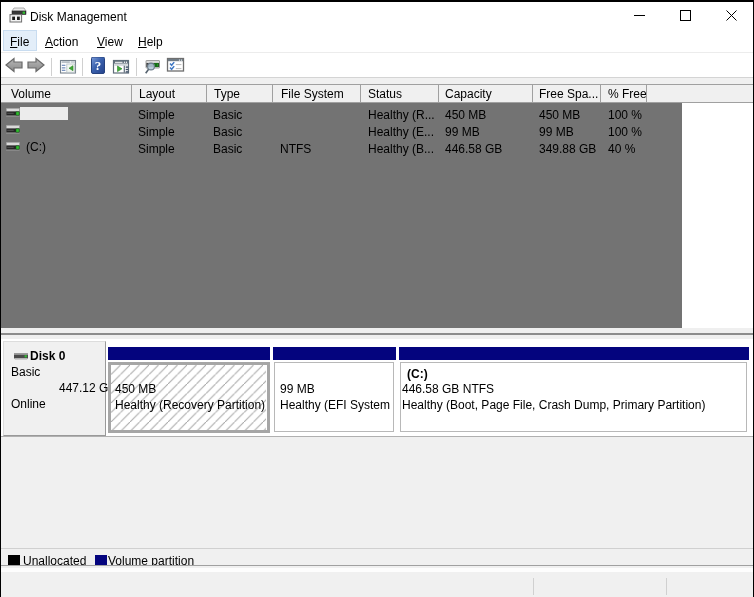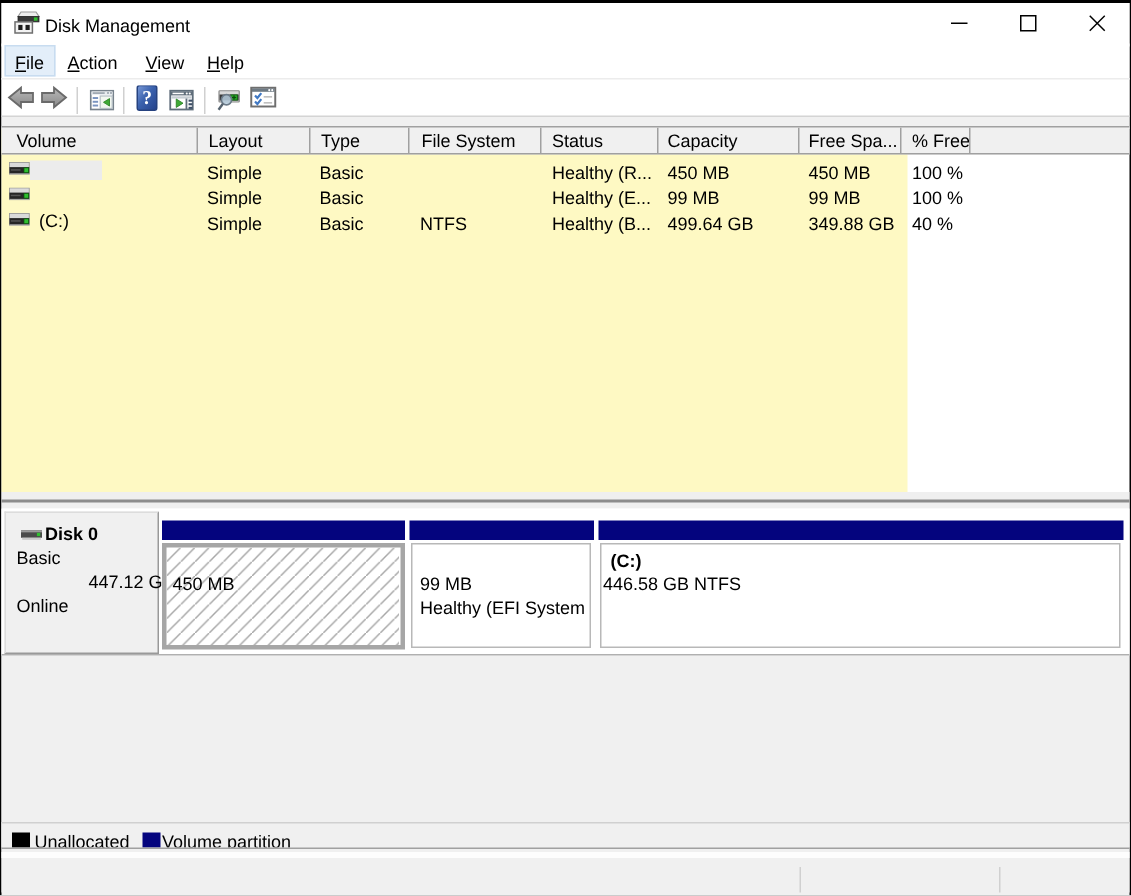--- a/index.html
+++ b/index.html
@@ -107,21 +107,21 @@
         <path d="M170,8.6 l1.6,1.7 l2.6,-3.2" fill="none" stroke="#4179c4" stroke-width="1.5"></path>
         <path d="M170,12.6 l1.6,1.7 l2.6,-3.2" fill="none" stroke="#4179c4" stroke-width="1.5"></path>
         <rect x="175.8" y="9" width="5.6" height="1.1" fill="#c0c0c0"></rect>
         <rect x="175.8" y="13" width="5.6" height="1.1" fill="#c0c0c0"></rect>
       </g>
     </svg>
   </div>
 
   <div class="abs" style="left:0;top:76px;width:752px;height:8px;background:#f0f0f0;"></div>
 
-  <div class="abs" style="left:0;top:84px;width:604px;height:242px;background:#fef9c3;">
+  <div class="abs" style="left:0;top:84px;width:681px;height:242px;background:#737373;">
 
     <div class="abs" style="left:0;top:-2px;width:752px;height:19px;background:#f0f0f0;border-top:1px solid #a0a0a0;border-bottom:1px solid #a0a0a0;"></div>
     <div class="abs" style="left:10px;top:1px;">Volume</div>
     <div class="abs" style="left:138px;top:1px;">Layout</div>
     <div class="abs" style="left:213px;top:1px;">Type</div>
     <div class="abs" style="left:280px;top:1px;">File System</div>
     <div class="abs" style="left:367px;top:1px;">Status</div>
     <div class="abs" style="left:444px;top:1px;">Capacity</div>
     <div class="abs" style="left:538px;top:1px;">Free Spa...</div>
     <div class="abs" style="left:607px;top:1px;">% Free</div>
@@ -169,21 +169,21 @@
       <rect x="0.3" y="0.3" width="13.2" height="7.8" fill="#dadada" stroke="#9a9a9a" stroke-width="0.6"></rect>
       <rect x="0.3" y="3.4" width="13.2" height="4.2" fill="#262626"></rect>
       <rect x="10" y="3.9" width="3.1" height="3.2" fill="#2fbf2f" stroke="#0f5a0f" stroke-width="0.5"></rect>
       <rect x="1.2" y="4.8" width="6.5" height="1" fill="#555"></rect>
     </svg>
     <div class="abs" style="left:25px;top:54px;">(C:)</div>
     <div class="abs" style="left:137px;top:56px;">Simple</div>
     <div class="abs" style="left:212px;top:56px;">Basic</div>
     <div class="abs" style="left:279px;top:56px;">NTFS</div>
     <div class="abs" style="left:367px;top:56px;">Healthy (B...</div>
-    <div class="abs" style="left:444px;top:56px;">499.64 GB</div>
+    <div class="abs" style="left:444px;top:56px;">446.58 GB</div>
     <div class="abs" style="left:538px;top:56px;">349.88 GB</div>
     <div class="abs" style="left:607px;top:56px;">40 %</div>
   </div>
 
   <div class="abs" style="left:0;top:326px;width:752px;height:11px;background:#efefef;">
     <div class="abs" style="left:0;top:5px;width:752px;height:1.5px;background:#8c8c8c;"></div>
   </div>
 
   <div class="abs" style="left:0;top:337px;width:752px;height:226px;background:#f0f0f0;">
 
@@ -205,32 +205,34 @@
     <div class="abs" style="left:107px;top:23px;width:162px;height:71px;border:3px solid #a6a6a6;background:#fff;">
       <svg width="155" height="65" style="display:block;">
         <defs>
           <pattern id="hatch" width="9.5" height="9.5" patternUnits="userSpaceOnUse">
             <path d="M-1,10.5 L10.5,-1" stroke="#a6a6a6" stroke-width="1" fill="none"></path>
           </pattern>
         </defs>
         <rect x="0" y="0" width="155" height="65" fill="url(#hatch)"></rect>
       </svg>
       <div class="abs" style="left:4px;top:17px;">450 MB</div>
+      <div class="abs" style="left:4px;top:33px;">Healthy (Recovery Partition)</div>
     </div>
 
     <div class="abs" style="left:272px;top:8px;width:123px;height:13px;background:#04047e;"></div>
     <div class="abs" style="left:273px;top:23px;width:120px;height:70px;border:1px solid #b8b8b8;background:#fff;">
       <div class="abs" style="left:5px;top:19px;">99 MB</div>
       <div class="abs" style="left:5px;top:35px;">Healthy (EFI System</div>
     </div>
 
     <div class="abs" style="left:398px;top:8px;width:350px;height:13px;background:#04047e;"></div>
     <div class="abs" style="left:399px;top:23px;width:347px;height:70px;border:1px solid #b8b8b8;background:#fff;">
       <div class="abs" style="left:6px;top:4px;font-weight:bold;">(C:)</div>
       <div class="abs" style="left:1px;top:19px;">446.58 GB NTFS</div>
+      <div class="abs" style="left:1px;top:35px;">Healthy (Boot, Page File, Crash Dump, Primary Partition)</div>
     </div>
 
     <div class="abs" style="left:0;top:209px;width:752px;height:17px;border-top:1px solid #d0d0d0;background:#f0f0f0;"></div>
     <div class="abs" style="left:7px;top:216px;width:12px;height:12px;background:#000;"></div>
     <div class="abs" style="left:22px;top:215px;">Unallocated</div>
     <div class="abs" style="left:94px;top:216px;width:12px;height:12px;background:#04047e;"></div>
     <div class="abs" style="left:107px;top:215px;">Volume partition</div>
   </div>
 
   <div class="abs" style="left:0;top:563px;width:752px;height:32px;background:#f0f0f0;border-top:1px solid #a0a0a0;">

